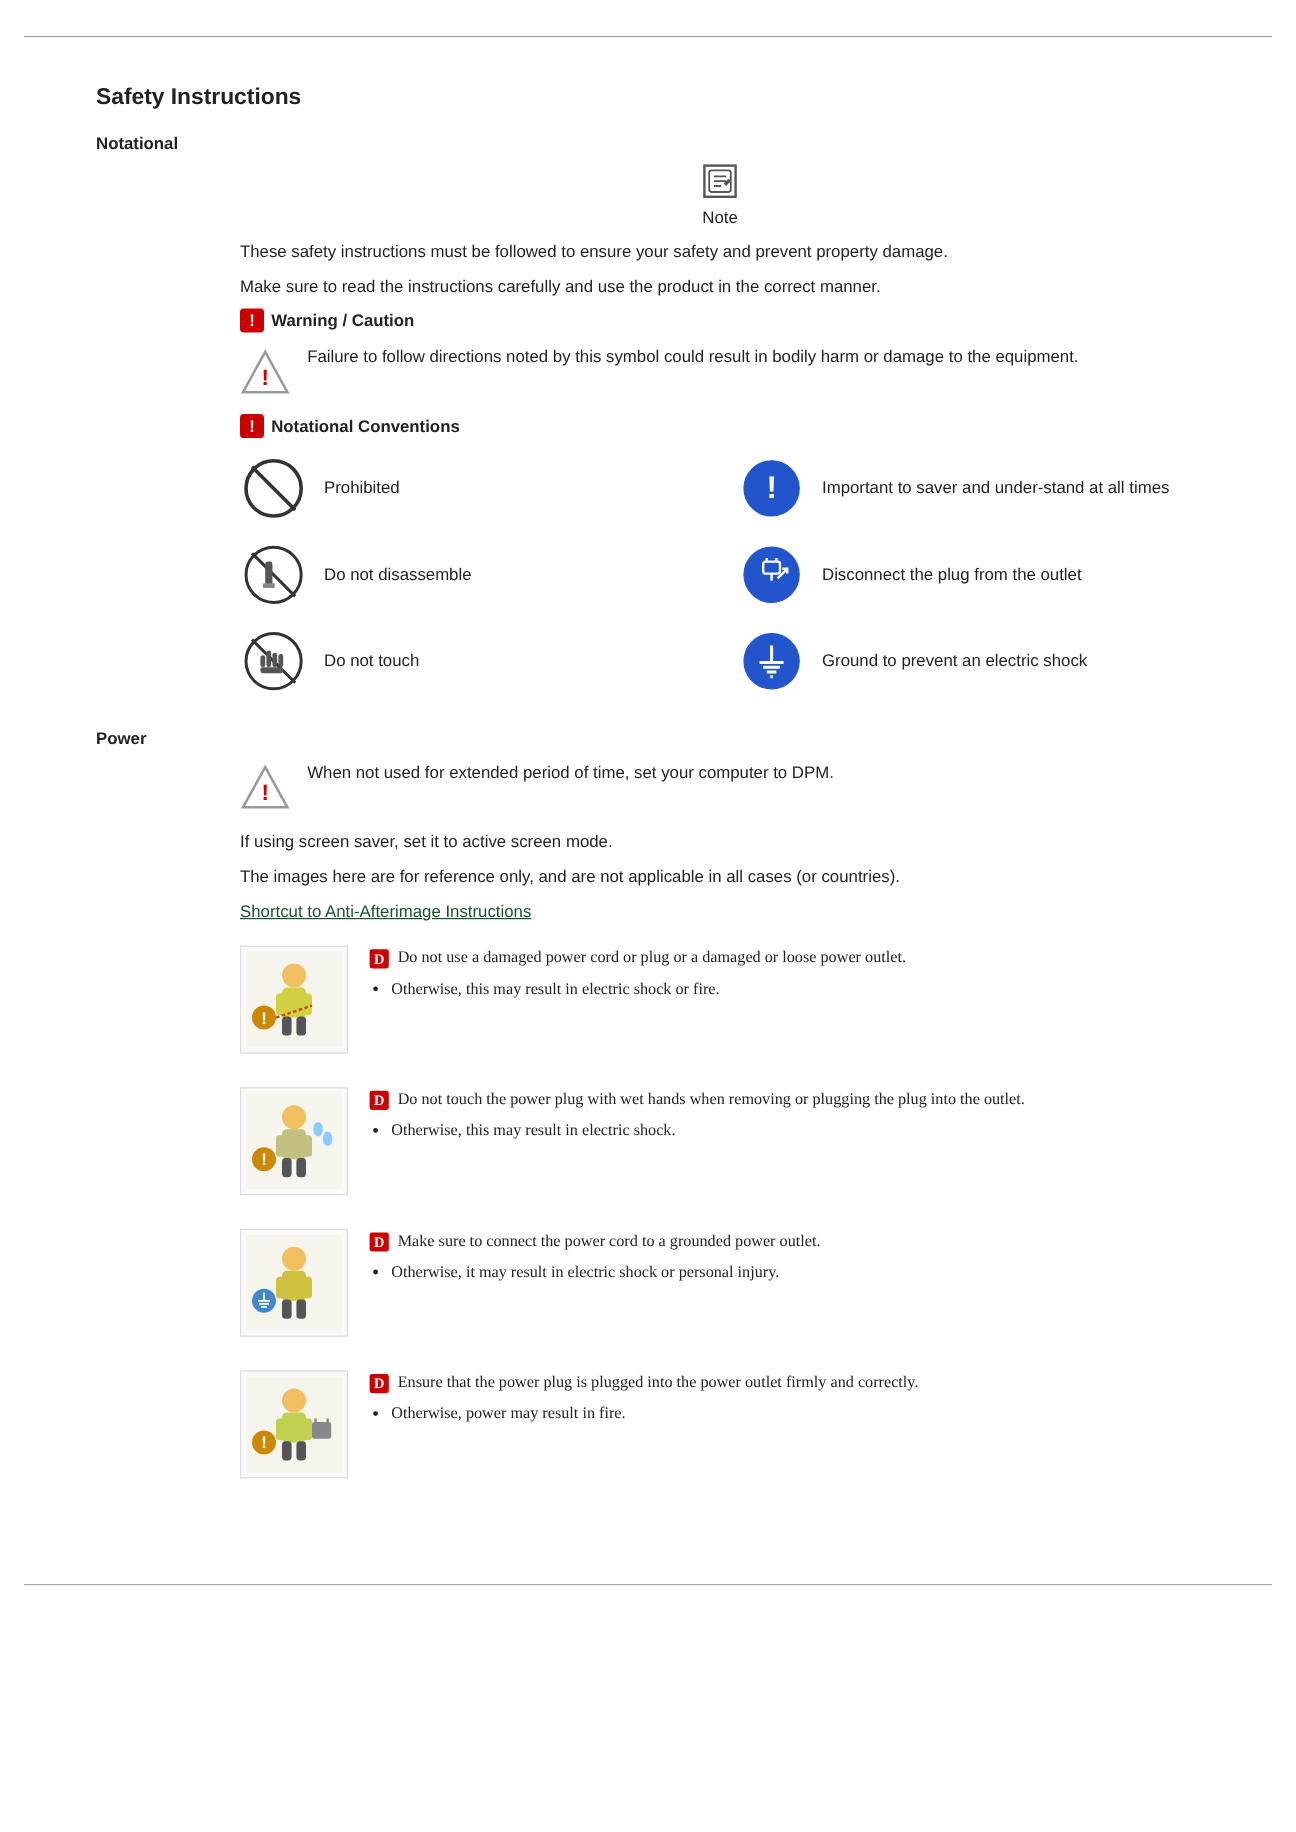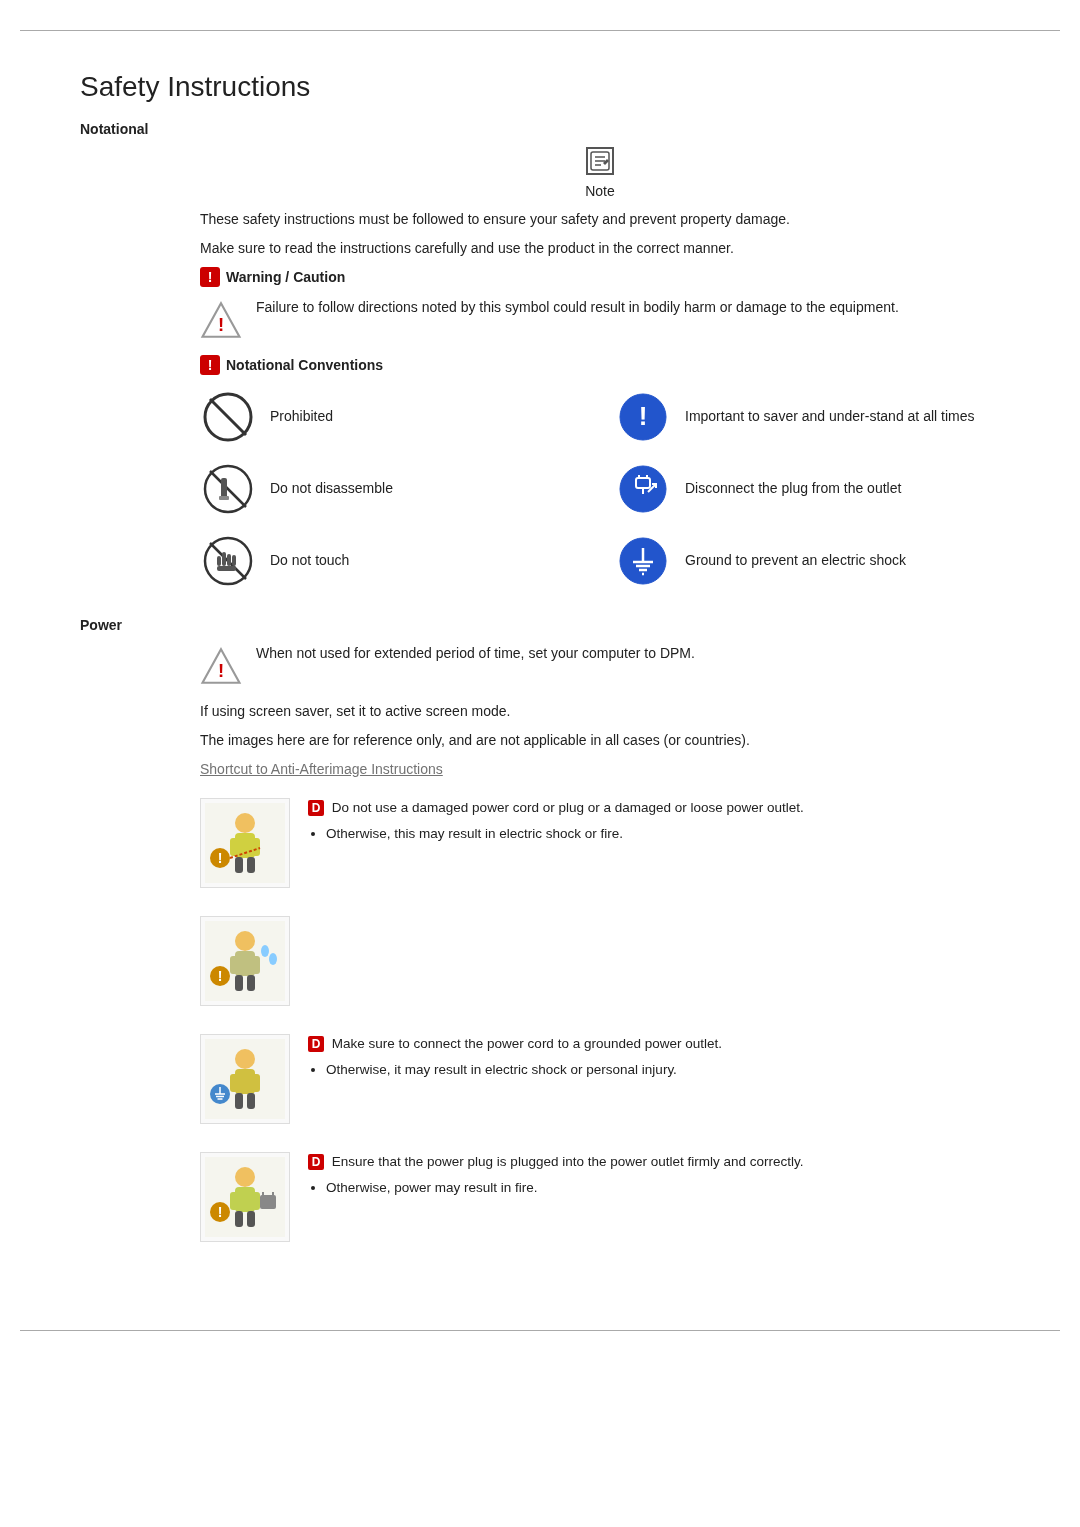--- a/index.html
+++ b/index.html
@@ -12,22 +12,22 @@
       min-height: 1527px;
       padding: 0;
     }
     .page {
       padding: 40px 60px 60px 60px;
       border-top: 1.5px solid #aaa;
       border-bottom: 1.5px solid #aaa;
       margin: 30px 20px;
     }
     h1 {
-      font-size: 28px;
-      font-weight: normal;
+      font-size: 19px;
+      font-weight: bold;
       margin-bottom: 18px;
     }
     h2 {
       font-size: 14px;
       font-weight: bold;
       margin-bottom: 10px;
     }
     .section {
       margin-bottom: 28px;
     }
@@ -136,20 +136,21 @@
       background: #f9f9f9;
       display: flex;
       align-items: center;
       justify-content: center;
       position: relative;
     }
     .power-item-content {
       flex: 1;
       font-size: 13.5px;
       line-height: 1.5;
+      font-family: Liberation Serif, serif;
     }
     .power-item-content .item-title {
       margin-bottom: 6px;
     }
     .power-item-content ul {
       margin-left: 18px;
       margin-top: 4px;
     }
     .power-item-content ul li {
       margin-bottom: 2px;
@@ -162,21 +163,21 @@
       color: white;
       font-weight: bold;
       font-size: 12px;
       align-items: center;
       justify-content: center;
       border-radius: 2px;
       margin-right: 4px;
       vertical-align: middle;
     }
     .shortcut-link {
-      color: #737373;
+      color: #14532d;
       text-decoration: underline;
       cursor: pointer;
     }
   </style>
 </head>
 <body>
 
 <div class="page">
 
   <h1>Safety Instructions</h1>
@@ -370,20 +371,29 @@
               <rect x="30" y="54" width="8" height="16" rx="3" fill="#555"></rect>
               <rect x="42" y="54" width="8" height="16" rx="3" fill="#555"></rect>
 
               <ellipse cx="60" cy="30" rx="4" ry="6" fill="#88ccff"></ellipse>
               <ellipse cx="68" cy="38" rx="4" ry="6" fill="#88ccff"></ellipse>
 
               <circle cx="15" cy="55" r="10" fill="#cc8800"></circle>
               <text x="15" y="60" text-anchor="middle" font-size="14" font-weight="bold" fill="white">!</text>
             </svg>
           </div>
+          <div class="power-item-content">
+            <div class="item-title">
+              <span class="small-red-icon">D</span>
+              <span>Do not touch the power plug with wet hands when removing or plugging the plug into the outlet.</span>
+            </div>
+            <ul>
+              <li>Otherwise, this may result in electric shock.</li>
+            </ul>
+          </div>
         </div>
 
         <div class="power-item">
           <div class="power-item-image">
             <svg width="80" height="80" viewBox="0 0 80 80">
               <rect width="80" height="80" fill="#f5f5ee"></rect>
               <circle cx="40" cy="20" r="10" fill="#f0c060"></circle>
               <rect x="30" y="30" width="20" height="25" rx="4" fill="#d0c040"></rect>
               <rect x="25" y="35" width="8" height="18" rx="3" fill="#d0c040"></rect>
               <rect x="47" y="35" width="8" height="18" rx="3" fill="#d0c040"></rect>

